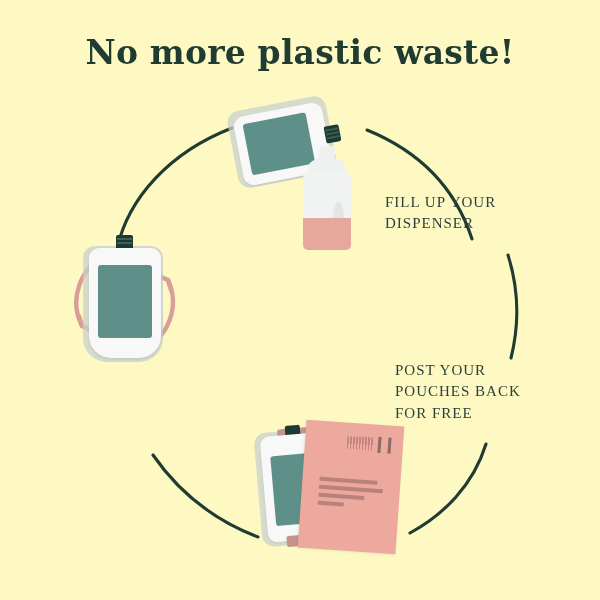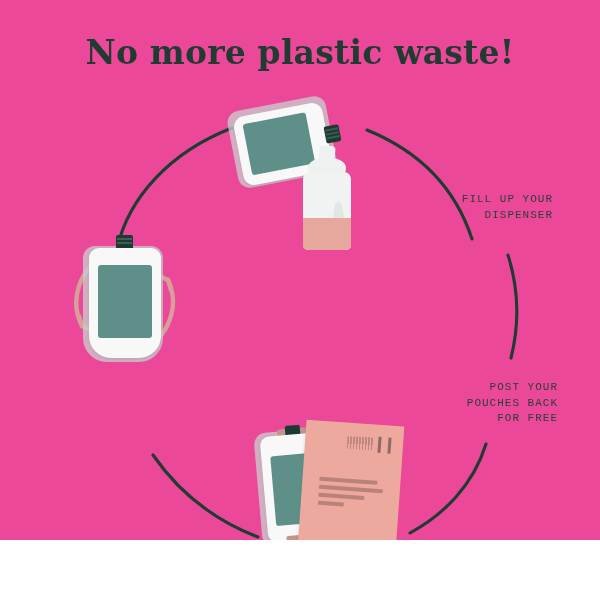--- a/index.html
+++ b/index.html
@@ -8,22 +8,22 @@
   }
   body {
     width: 600px;
     height: 600px;
     overflow: hidden;
     font-family: "Liberation Sans", sans-serif;
   }
   #poster {
     position: relative;
     width: 600px;
-    height: 540px;
-    background: #ec4899;
+    height: 600px;
+    background: #fef9c3;
     overflow: hidden;
   }
 
   
   #title {
     position: absolute;
     top: 33px;
     left: 0;
     width: 600px;
     text-align: center;
@@ -32,31 +32,31 @@
     font-size: 33px;
     letter-spacing: 0.2px;
     color: #1f3b32;
     white-space: nowrap;
   }
 
   
   .caption {
     position: absolute;
     color: #2b4039;
-    font-family: Liberation Mono, monospace;
-    font-size: 11px;
+    font-family: Liberation Serif, serif;
+    font-size: 15px;
     font-weight: 400;
     letter-spacing: 1.0px;
     line-height: 1.42;
-    text-align: right;
+    text-align: left;
     text-transform: uppercase;
     white-space: pre-line;
   }
   #caption-fill   { left: 385px; top: 192px; width: 168px; }
-  #caption-post   { left: 395px; top: 380px; width: 163px; }
+  #caption-post   { left: 395px; top: 360px; width: 163px; }
   #caption-refill { left: 40px;  top: 380px; width: 180px; }
 
   
   #arcs {
     position: absolute;
     left: 0; top: 0;
     width: 600px; height: 600px;
   }
 
   

